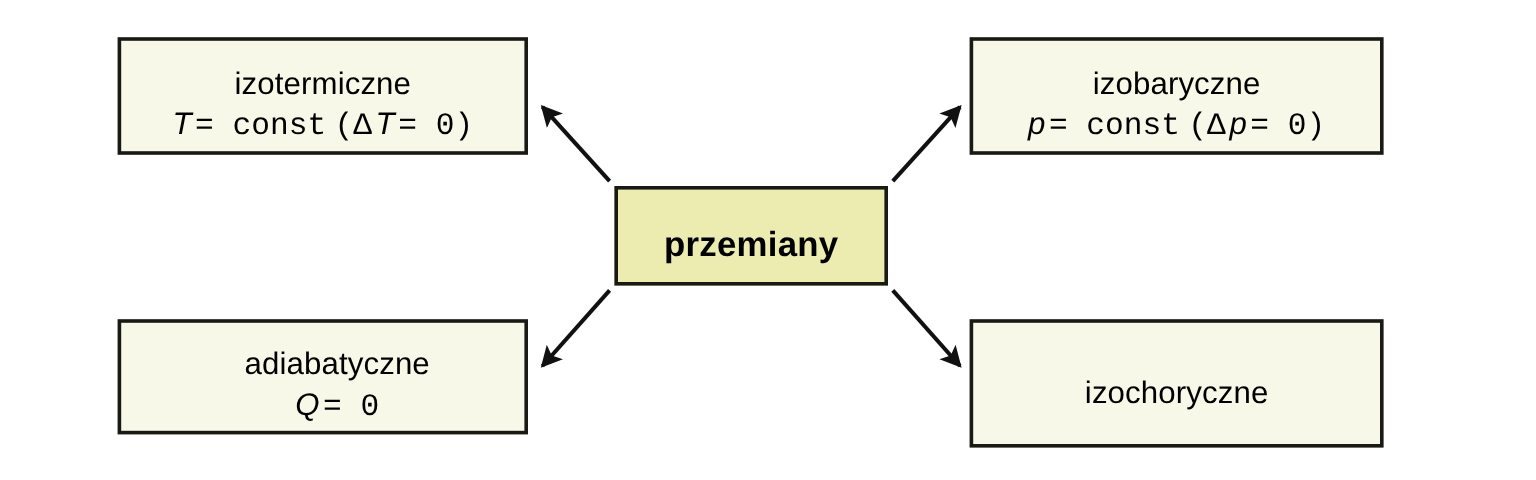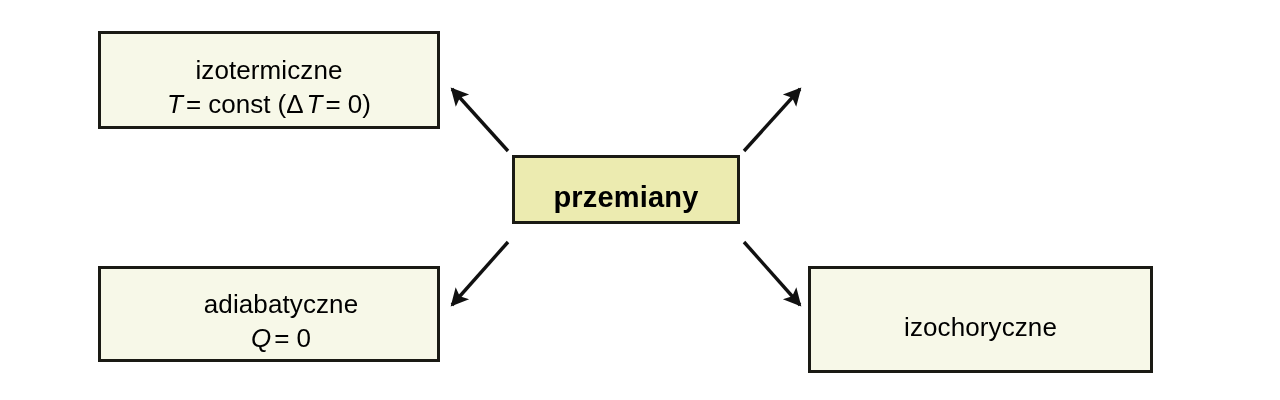--- a/index.html
+++ b/index.html
@@ -74,37 +74,38 @@
     white-space: nowrap;
     margin-top: 3px;
   }
 
   .var {
     font-style: italic;
   }
 
   .op {
     font-style: normal;
+    font-family: Liberation Mono, monospace;
   }
 
   .sp-thin {
     display: inline-block;
     width: 3px;
   }
   .sp-wide {
     display: inline-block;
     width: 7px;
   }
 
   
   #node-top-left     { left: 98px;  top: 31px;  width: 342px; height: 98px; }
   #node-top-right    { left: 808px; top: 31px;  width: 345px; height: 98px; }
   #node-bottom-left  { left: 98px;  top: 266px; width: 342px; height: 96px; padding-left: 24px; }
   #node-bottom-right { left: 808px; top: 266px; width: 345px; height: 107px; }
-  #node-center       { left: 512px; top: 155px; width: 228px; height: 69px; }
+  #node-center       { left: 512px; top: 155px; width: 228px; height: 83px; }
 </style>
 </head>
 <body>
 
 <div id="diagram-canvas">
 
   <svg class="arrow-layer" viewBox="0 0 1280 400">
     <defs>
       <marker id="arrowhead" markerWidth="6" markerHeight="6" refX="4.6" refY="3" orient="auto" markerUnits="strokeWidth">
         <path d="M0,0.35 L5.2,3 L0,5.65 L1.15,3 Z" fill="#111111"></path>
@@ -120,20 +121,26 @@
     <line x1="744" y1="242" x2="800" y2="305" stroke="#111111" stroke-width="3.4" marker-end="url(#arrowhead)"></line>
   </svg>
 
   <div class="node node-outer" id="node-top-left">
     <div class="node-title">izotermiczne</div>
     <div class="node-formula">
       <span class="var">T</span><span class="sp-thin"></span><span class="op">= const</span><span class="sp-wide"></span><span class="op">(</span><span class="op">Δ</span><span class="sp-thin"></span><span class="var">T</span><span class="sp-thin"></span><span class="op">= 0</span><span class="op">)</span>
     </div>
   </div>
 
+  <div class="node node-outer" id="node-top-right">
+    <div class="node-title">izobaryczne</div>
+    <div class="node-formula">
+      <span class="var">p</span><span class="sp-thin"></span><span class="op">= const</span><span class="sp-wide"></span><span class="op">(</span><span class="op">Δ</span><span class="sp-thin"></span><span class="var">p</span><span class="sp-thin"></span><span class="op">= 0</span><span class="op">)</span>
+    </div>
+  </div>
 
   <div class="node node-outer" id="node-bottom-left">
     <div class="node-title">adiabatyczne</div>
     <div class="node-formula">
       <span class="var">Q</span><span class="sp-thin"></span><span class="op">= 0</span>
     </div>
   </div>
 
   <div class="node node-outer" id="node-bottom-right">
     <div class="node-title">izochoryczne</div>

